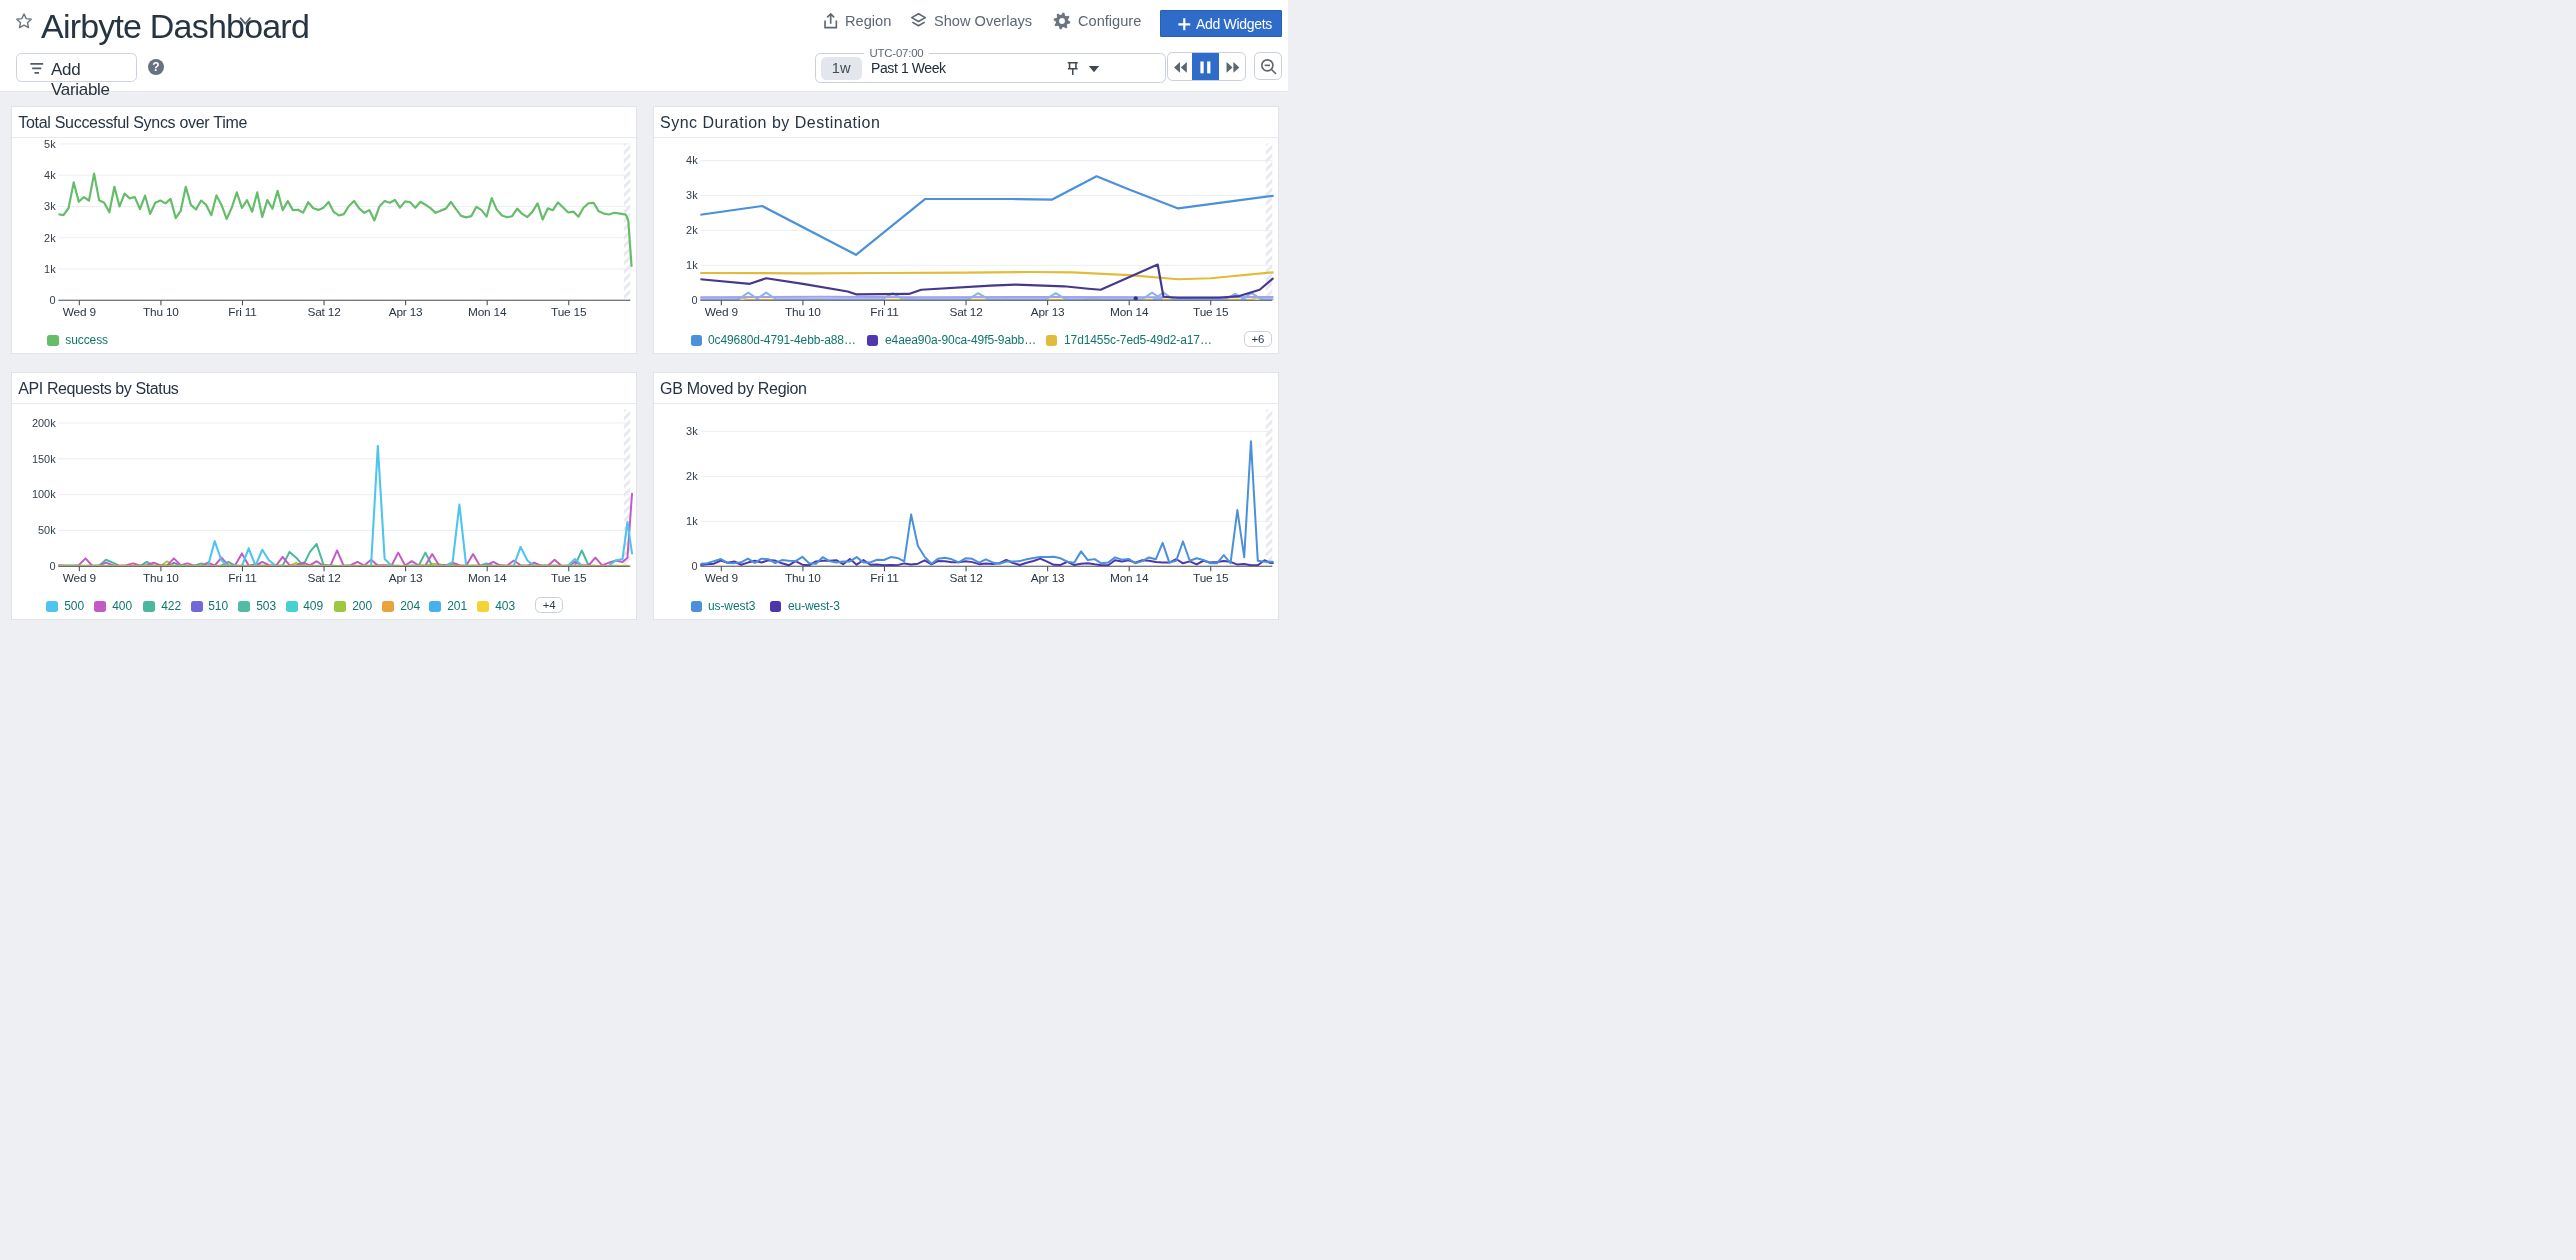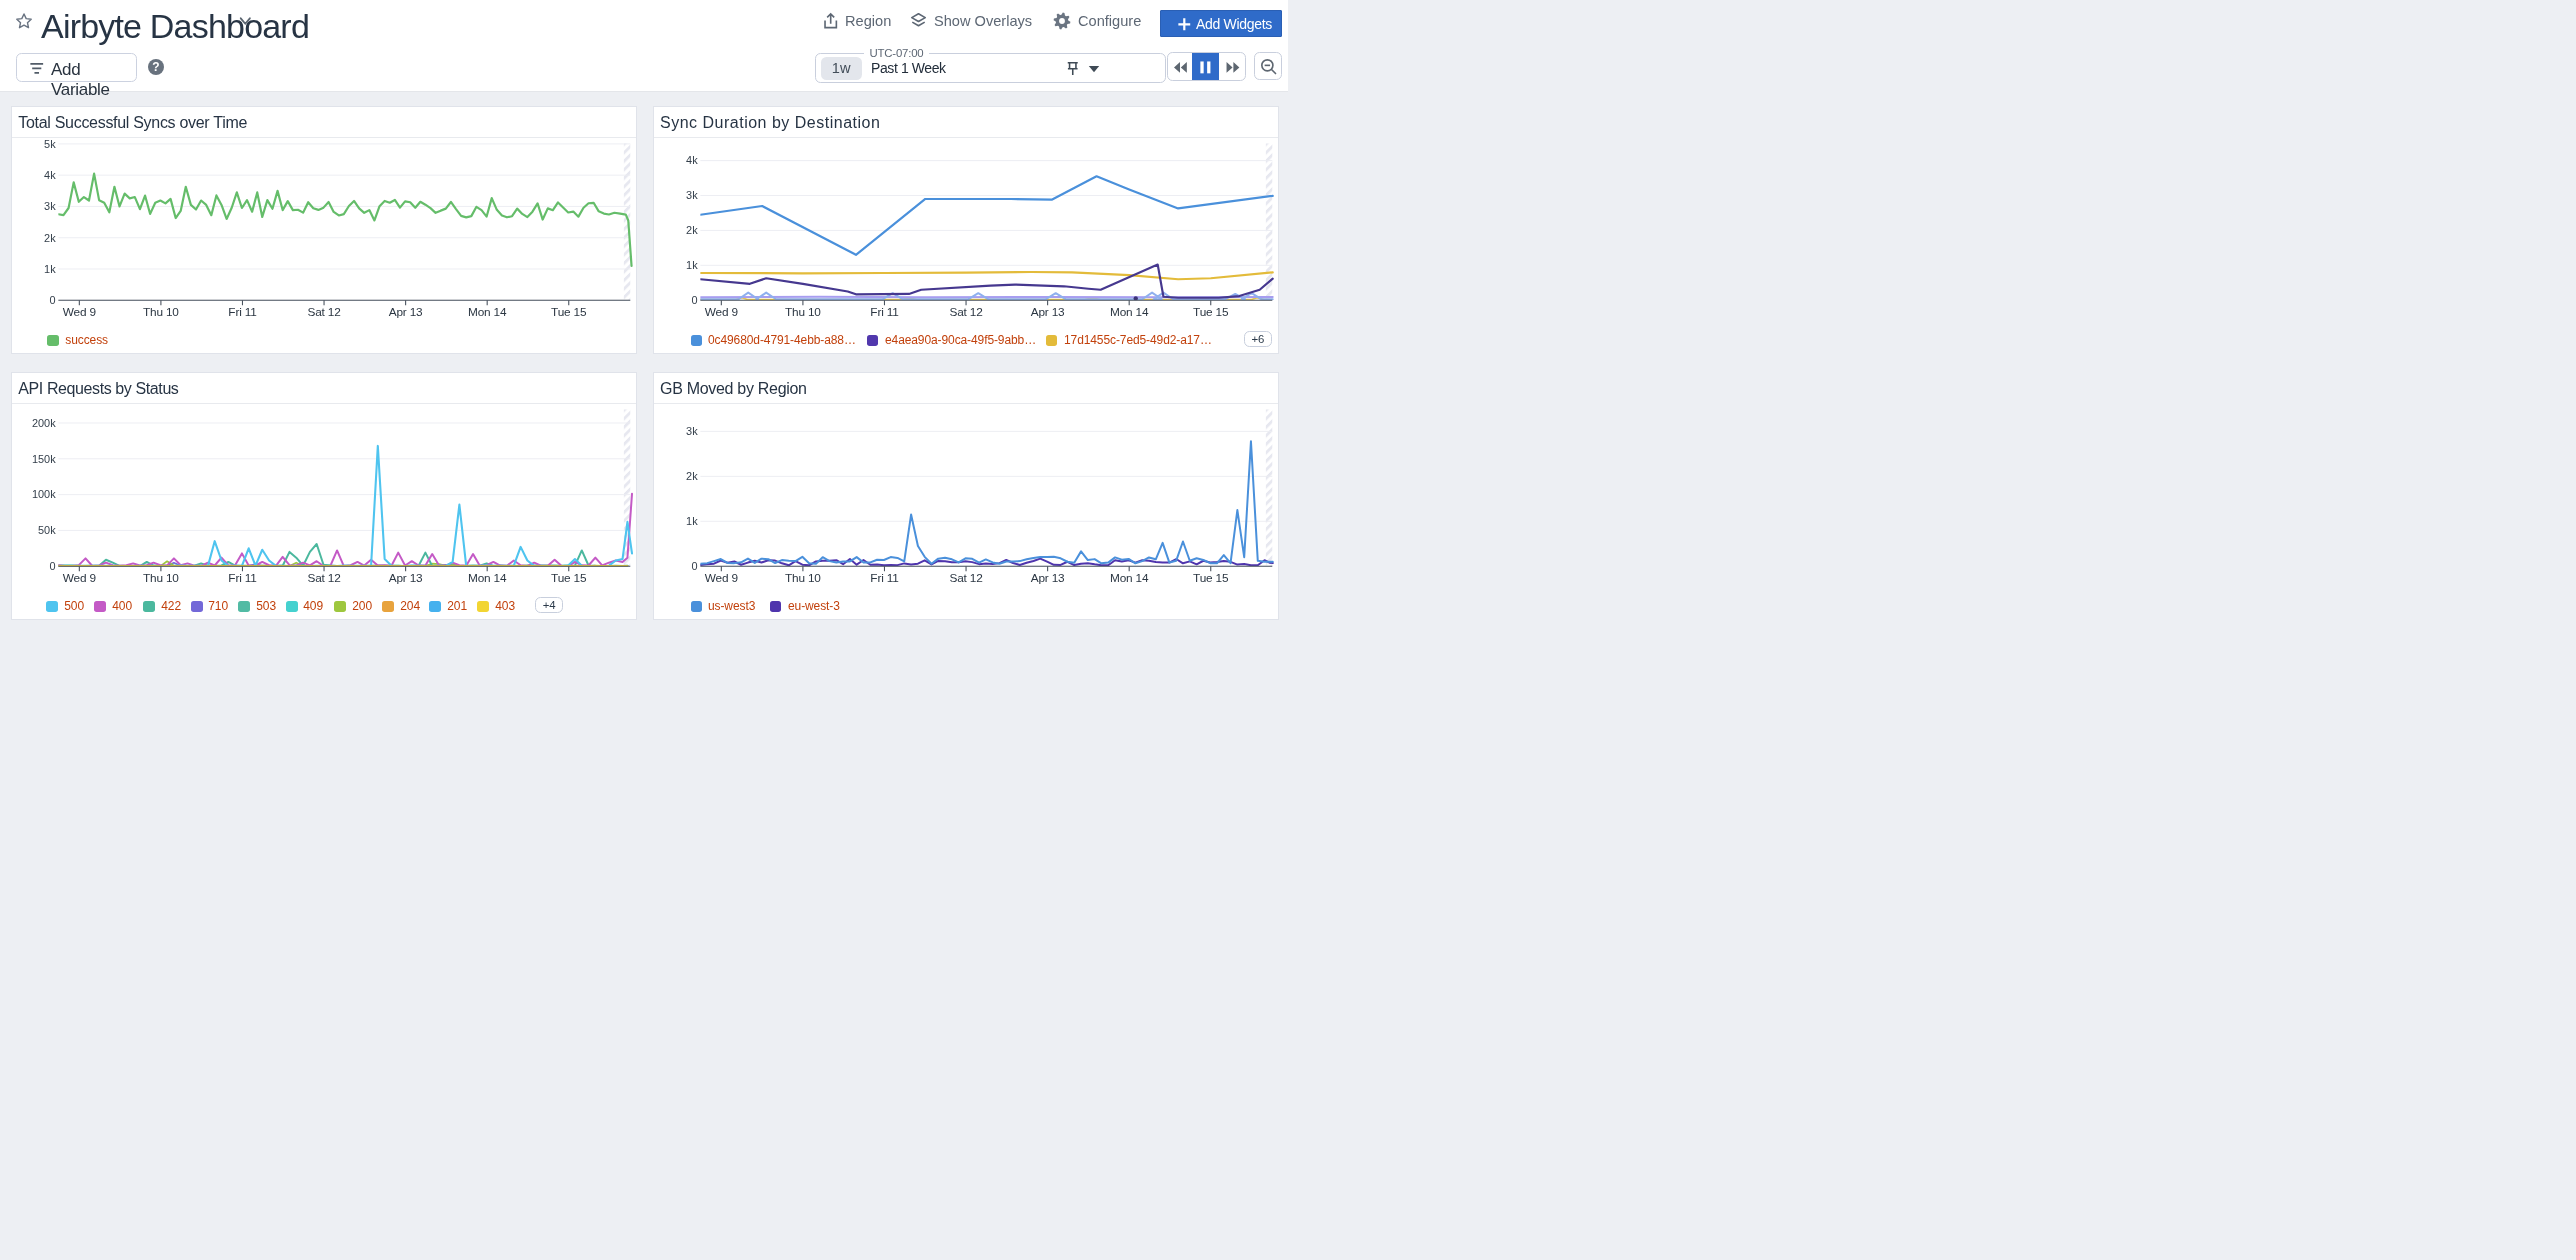--- a/index.html
+++ b/index.html
@@ -19,21 +19,21 @@
 .transport{position:absolute;left:1167px;top:52px;width:79px;height:29px;background:#fff;border:0.9px solid #c9cfdd;border-radius:5.5px}
 .tseg{position:absolute;top:0;height:27px}
 .tsegblue{background:#2f6bc9}
 .zoomout{position:absolute;left:1254px;top:52px;width:28px;height:28px;background:#fff;border:0.9px solid #c9cfdd;border-radius:5.5px}
 .panel{position:absolute;background:#ffffff;border:0.9px solid #e0e3ea}
 .ptitle{position:absolute;left:6px;top:7.3px;font-size:16px;color:#273444}
 .psep{position:absolute;left:0;top:30px;width:100%;height:0.9px;background:#e8eaee}
 .chartwrap{position:absolute;left:0;top:31px;width:625px;height:216px}
 .legend{position:absolute;left:0;top:0;width:100%;height:100%;pointer-events:none}
 .lsq{position:absolute;top:228px;width:11.4px;height:11.4px;border-radius:2.7px}
-.ltx{position:absolute;top:226px;font-size:12px;letter-spacing:-0.1px;color:#c2410c}
+.ltx{position:absolute;top:226px;font-size:12px;letter-spacing:-0.1px;color:#0f766e}
 .lchip{position:absolute;top:224px;height:15.5px;padding:0 6.4px;border:0.9px solid #c8cfdd;border-radius:5.5px;
   font-size:11.4px;color:#2b3a4a;line-height:15.5px}
 text{font-family:"Liberation Sans",sans-serif}
 </style></head><body>
 <div class="hdr">
     <svg width="18" height="18" viewBox="0 0 24 24" style="position:absolute;left:15px;top:12px">
       <path d="M12 2.6 L14.9 8.8 L21.6 9.6 L16.6 14.2 L18 20.9 L12 17.5 L6 20.9 L7.4 14.2 L2.4 9.6 L9.1 8.8 Z" fill="none" stroke="#6a7482" stroke-width="1.9" stroke-linejoin="round"></path>
     </svg>
     <div class="htitle">Airbyte Dashboard</div>
     <svg width="14.6" height="11" viewBox="0 0 16 12" style="position:absolute;left:238px;top:16.4px">
@@ -263,21 +263,21 @@
         <text x="610.0" y="229.5" text-anchor="middle" font-size="13" letter-spacing="-0.2" fill="#2b3642">Tue 15</text>
       </svg></div>
     <div class="legend">
       <div class="lsq" style="left:34px;background:#4fc4ef"></div>
       <div class="ltx" style="left:52px">500</div>
       <div class="lsq" style="left:82px;background:#c45ac6"></div>
       <div class="ltx" style="left:100px">400</div>
       <div class="lsq" style="left:131px;background:#4bb89e"></div>
       <div class="ltx" style="left:149px">422</div>
       <div class="lsq" style="left:179px;background:#7368d8"></div>
-      <div class="ltx" style="left:196px">710</div>
+      <div class="ltx" style="left:196px">510</div>
       <div class="lsq" style="left:226px;background:#52bba4"></div>
       <div class="ltx" style="left:244px">503</div>
       <div class="lsq" style="left:274px;background:#45d1cf"></div>
       <div class="ltx" style="left:291px">409</div>
       <div class="lsq" style="left:322px;background:#9ec73e"></div>
       <div class="ltx" style="left:340px">200</div>
       <div class="lsq" style="left:370px;background:#e8a33d"></div>
       <div class="ltx" style="left:388px">204</div>
       <div class="lsq" style="left:417px;background:#45b1ee"></div>
       <div class="ltx" style="left:435px">201</div>

